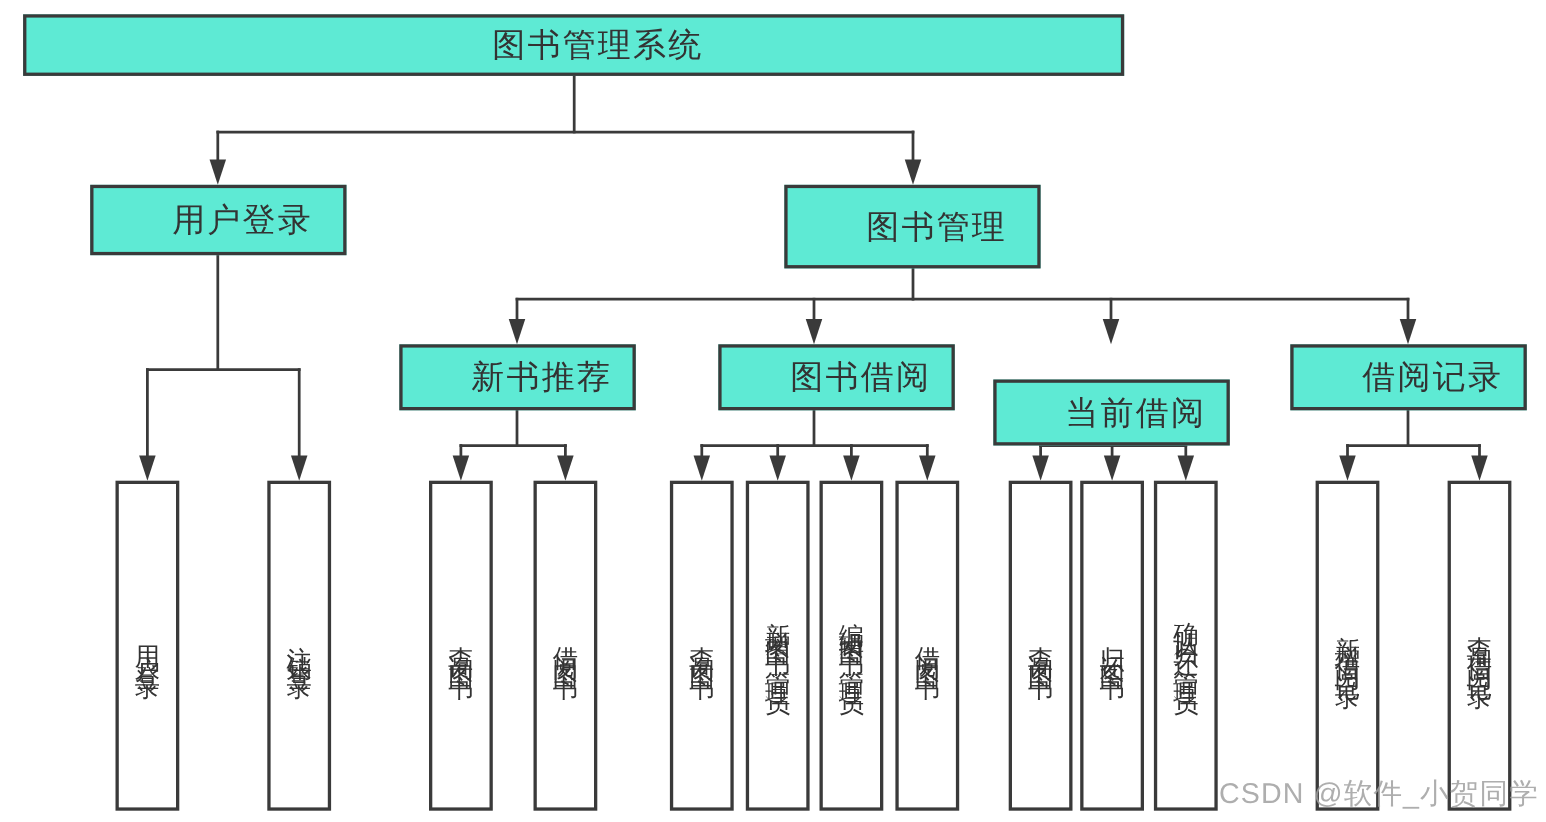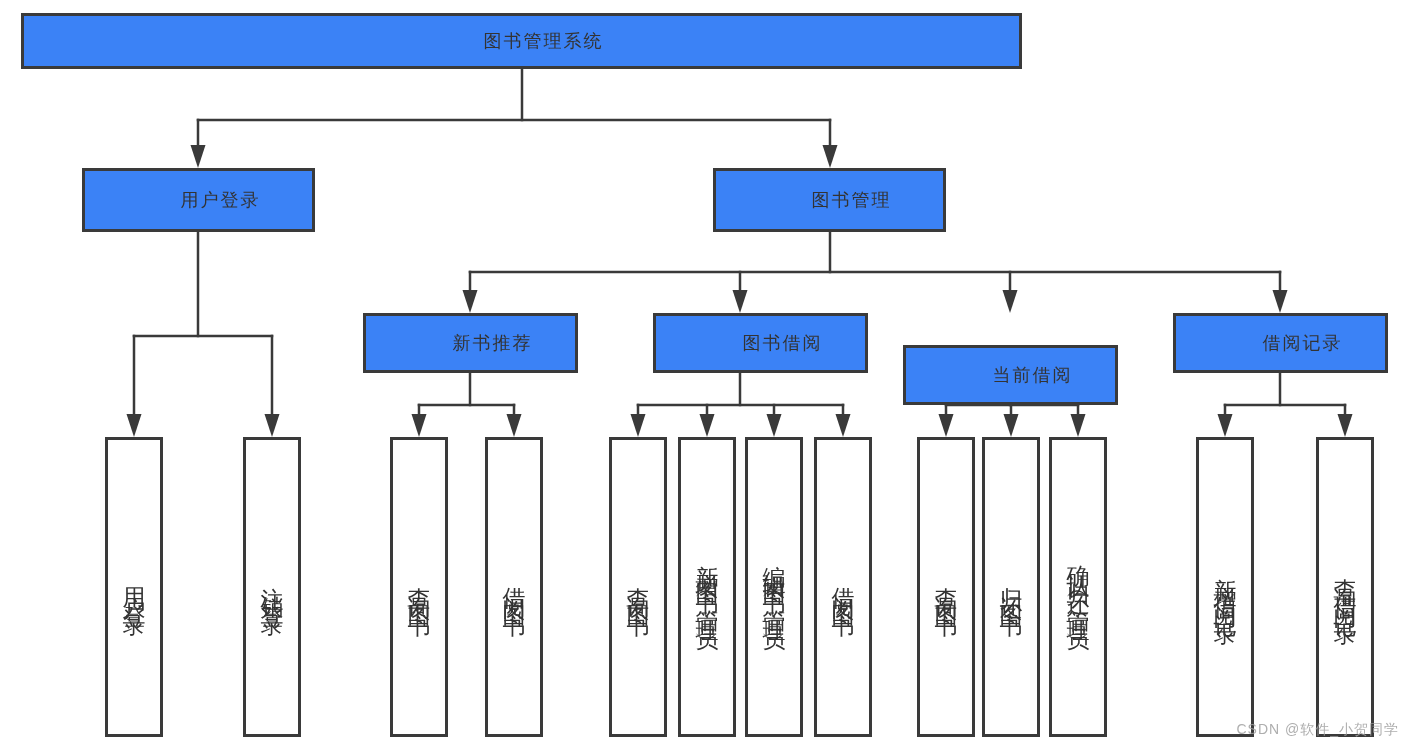--- a/index.html
+++ b/index.html
@@ -2,36 +2,36 @@
 <html><head>
 <meta charset="utf-8">
 <style>
   html,body{margin:0;padding:0;background:#fff;}
   #stage{
     position:relative;width:1405px;height:747px;background:#fff;overflow:hidden;
     font-family:"Liberation Sans","DejaVu Sans",sans-serif;color:#333;
   }
   #wires{position:absolute;left:0;top:0;width:1405px;height:747px;}
   .box{
-    position:absolute;box-sizing:border-box;background:#3b82f6;
+    position:absolute;box-sizing:border-box;background:#5eead4;
     border:3px solid #3a3a3a;display:flex;align-items:center;justify-content:center;
-    font-size:18px;color:#333;letter-spacing:2px;padding-left:44px;
+    font-size:30px;color:#333;letter-spacing:2px;padding-left:44px;
   }
   .leaf{
     position:absolute;box-sizing:border-box;background:#fff;
     border:3px solid #3a3a3a;display:flex;align-items:center;justify-content:center;
     width:58px;height:300px;top:437px;
   }
   .leaf .vtext{
     writing-mode:vertical-rl;text-orientation:mixed;
     font-size:23px;line-height:1;letter-spacing:9px;color:#333;white-space:nowrap;
   }
   .lvl3{width:215px;height:60px;top:313px;}
   #watermark{
-    position:absolute;right:6px;bottom:8px;font-size:14px;color:#a0a0a0;
+    position:absolute;right:6px;bottom:8px;font-size:26px;color:#a0a0a0;
     opacity:.85;letter-spacing:1px;z-index:5;
   }
 </style>
 </head>
 <body>
 
 <div id="stage">
 
   <svg id="wires" viewBox="0 0 1405 747" xmlns="http://www.w3.org/2000/svg">
       <line x1="522" y1="69" x2="522" y2="120" stroke="#3a3a3a" stroke-width="2.5" stroke-linecap="square"></line>
@@ -88,21 +88,21 @@
       <polygon points="1337.5,414 1352.5,414 1345,437" fill="#3a3a3a"></polygon>
     </svg>
 
   <div class="box" style="left:21px;top:13px;width:1001px;height:56px;">
     <span>图书管理系统</span>
   </div>
 
   <div class="box" style="left:82px;top:168px;width:233px;height:64px;">
     <span>用户登录</span>
   </div>
-  <div class="box" style="left:713px;top:168px;width:233px;height:64px;">
+  <div class="box" style="left:713px;top:168px;width:233px;height:76px;">
     <span>图书管理</span>
   </div>
 
   <div class="box lvl3" style="left:363px;">
     <span>新书推荐</span>
   </div>
   <div class="box lvl3" style="left:633px;margin-left:20px;">
     <span>图书借阅</span>
   </div>
   <div class="box lvl3" style="left:903px;margin-top:32px;">

